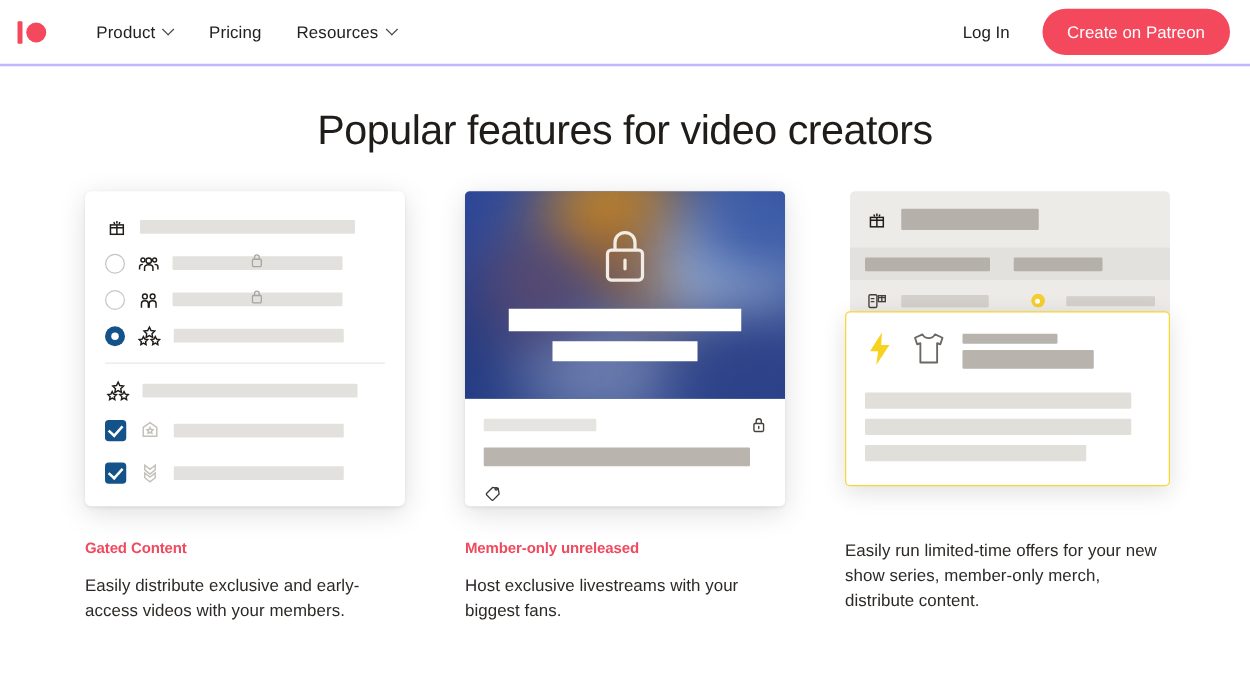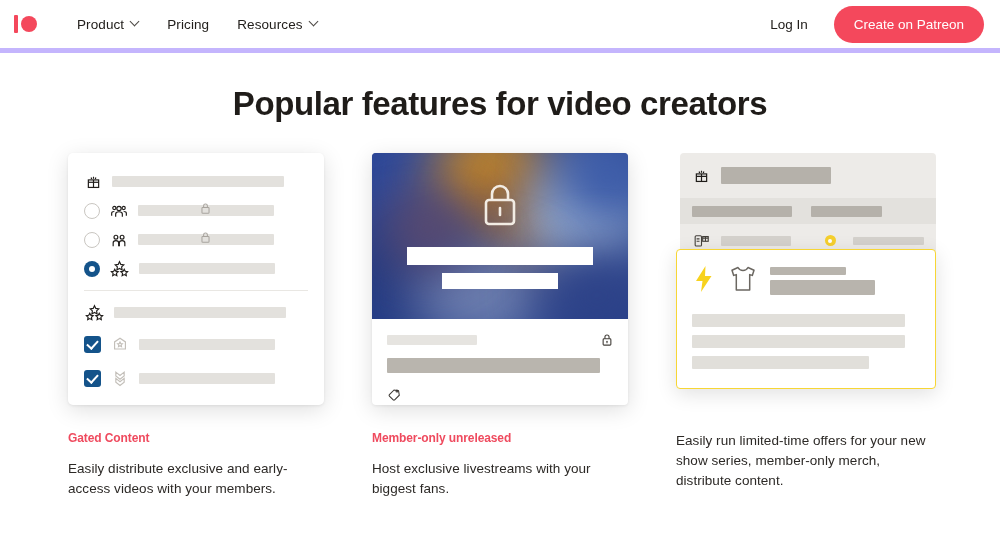--- a/index.html
+++ b/index.html
@@ -15,21 +15,21 @@
   }
 
   
   .header {
     position: relative;
     height: 53px;
     width: 1000px;
     display: flex;
     align-items: center;
     background: #ffffff;
-    border-bottom: 5px solid #c4b5fd;
+    border-bottom: 2px solid #c4b5fd;
     padding: 0 16px 0 10px;
   }
 
   .logo {
     display: flex;
     align-items: center;
     gap: 3px;
     margin-right: 26px;
     margin-left: 4px;
     cursor: pointer;
@@ -130,21 +130,21 @@
     padding: 0 20px;
     cursor: pointer;
     white-space: nowrap;
     margin-left: 10px;
   }
 
   
   .page-title {
     text-align: center;
     font-size: 33px;
-    font-weight: bold;
+    font-weight: normal;
     color: #1f1c19;
     letter-spacing: -0.4px;
     margin-top: 32px;
   }
 
   
   .cards {
     display: flex;
     margin-top: 24px;
     padding: 0 68px;

